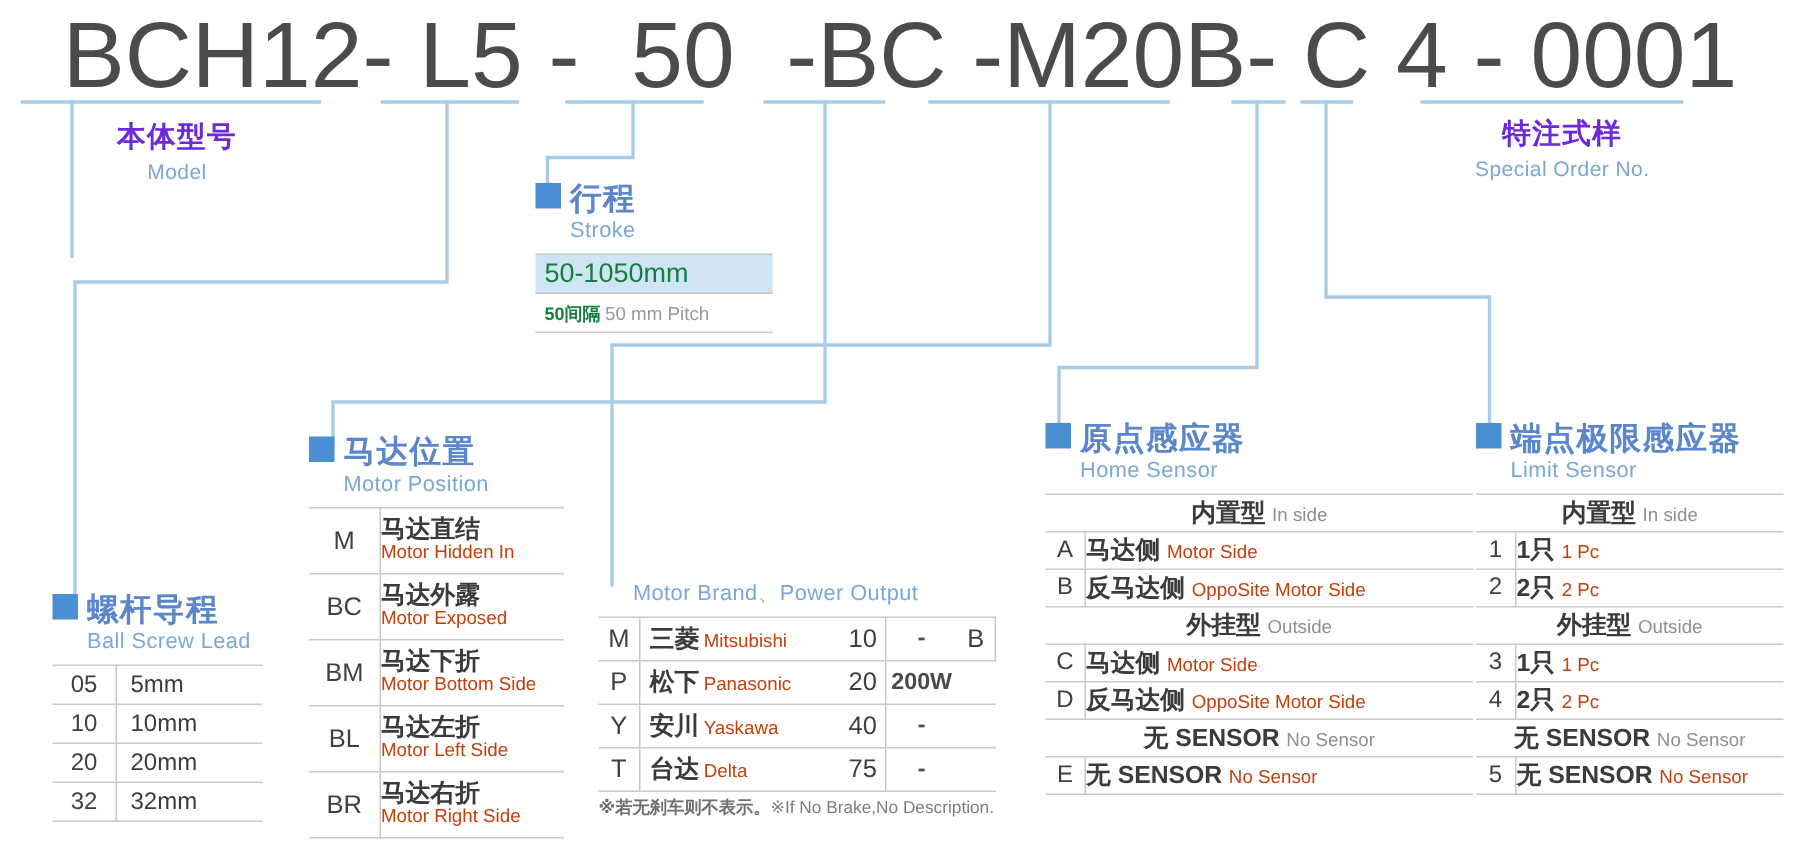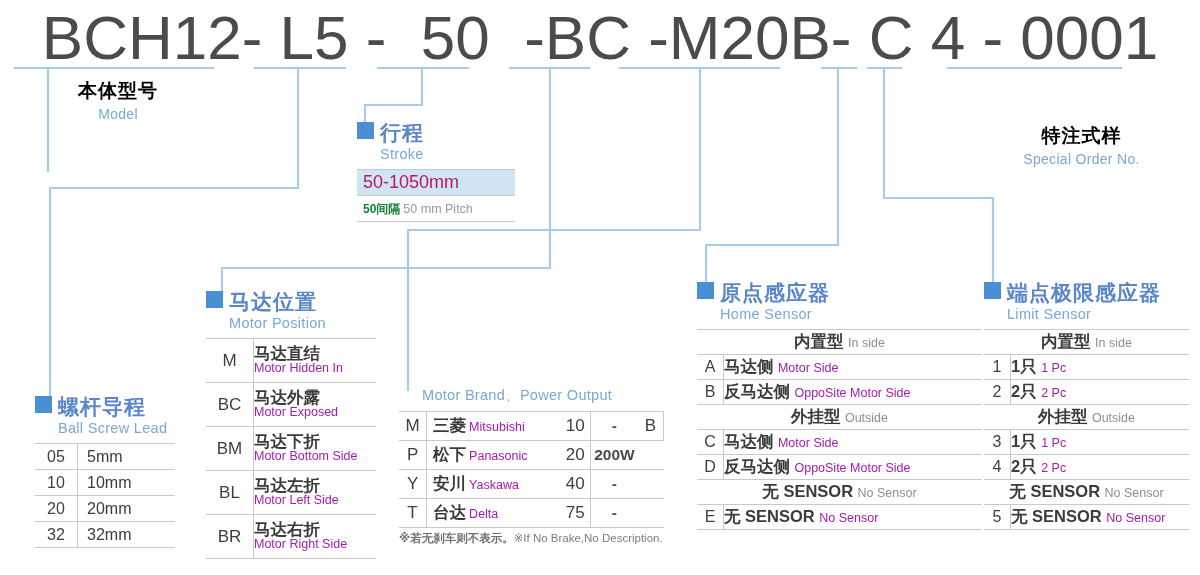--- a/index.html
+++ b/index.html
@@ -30,21 +30,21 @@
   
   .block{position:absolute;}
   .bhead{display:flex;gap:6px;line-height:1;}
   .sq{width:17px;height:17px;background:#4a8fd4;display:inline-block;flex:0 0 auto;}
   .cn-title{font-size:21px;font-weight:bold;color:#5b86c9;letter-spacing:1px;}
   .en-title{font-size:14.5px;color:#7ba7d6;margin-top:3px;letter-spacing:.3px;}
   .en-title.ind{margin-left:23px;}
 
   
   .toplabel{position:absolute;text-align:center;}
-  .toplabel .cn{font-size:19px;font-weight:bold;color:#000000;letter-spacing:1px;}
+  .toplabel .cn{font-size:19px;font-weight:bold;color:#6d28d9;letter-spacing:1px;}
   .toplabel .en{font-size:14px;color:#7ba7d6;margin-top:2px;letter-spacing:.3px;}
 
   
   table.t{border-collapse:collapse;}
   table.t td{
     border:0;
     border-bottom:1px solid #c9c9c9;
     padding:0;
     vertical-align:middle;
     background:#ffffff;
@@ -52,21 +52,21 @@
   table.t tr:first-child td{border-top:1px solid #c9c9c9;}
   .key{
     background:#cfe4f5;
     text-align:center;
     font-size:17px;
     color:#3f3f3f;
     border-right:1px solid #c9c9c9 !important;
   }
   .val{padding-left:7px;color:#3b3b3b;}
   .cn{font-size:16.5px;color:#3b3b3b;font-weight:bold;}
-  .en{font-size:12.5px;color:#a21caf;}
+  .en{font-size:12.5px;color:#c2410c;}
   .band{
     background:#cfe4f5;
     text-align:center;
     font-size:16px;
     color:#3b3b3b;
   }
   .band .bcn{font-weight:bold;font-size:16.5px;}
   .band .ben{font-size:12.5px;color:#8f8f8f;font-weight:normal;}
 
   
@@ -102,21 +102,21 @@
   #tbl-home td{height:24px;}
   #tbl-home td.key{width:26px;font-size:16px;}
   #tbl-limit{width:205px;}
   #tbl-limit td{height:24px;}
   #tbl-limit td.key{width:26px;font-size:16px;}
 
   
   #stroke-tbl{width:158px;border-collapse:collapse;}
   #stroke-tbl td{border-bottom:1px solid #c9c9c9;height:25px;padding-left:6px;}
   #stroke-tbl tr:first-child td{border-top:1px solid #c9c9c9;background:#cfe4f5;}
-  .strokeVal{font-size:18px;color:#be185d;}
+  .strokeVal{font-size:18px;color:#15803d;}
   .pitchCn{font-size:12px;font-weight:bold;color:#15803d;}
   .pitchEn{font-size:12.5px;color:#9a9a9a;margin-left:3px;}
 </style>
 </head>
 <body>
 
 <div id="stage">
 
   <div class="code">BCH12- L5 -  50  -BC -M20B- C 4 - 0001</div>
 
@@ -147,21 +147,21 @@
       <path d="M884 68 L884 198 L993 198 L993 290"></path>
 
     </g>
   </svg>
 
   <div class="toplabel" style="left:38px;top:78px;width:160px;">
     <div class="cn">本体型号</div>
     <div class="en">Model</div>
   </div>
 
-  <div class="toplabel" style="left:974px;top:76px;width:215px;margin-top:47px;">
+  <div class="toplabel" style="left:934px;top:76px;width:215px;">
     <div class="cn">特注式样</div>
     <div class="en">Special Order No.</div>
   </div>
 
   <div class="block" style="left:357px;top:122px;">
     <div class="bhead">
       <span class="sq"></span>
       <span class="cn-title">行程</span>
     </div>
     <div class="en-title ind">Stroke</div>

